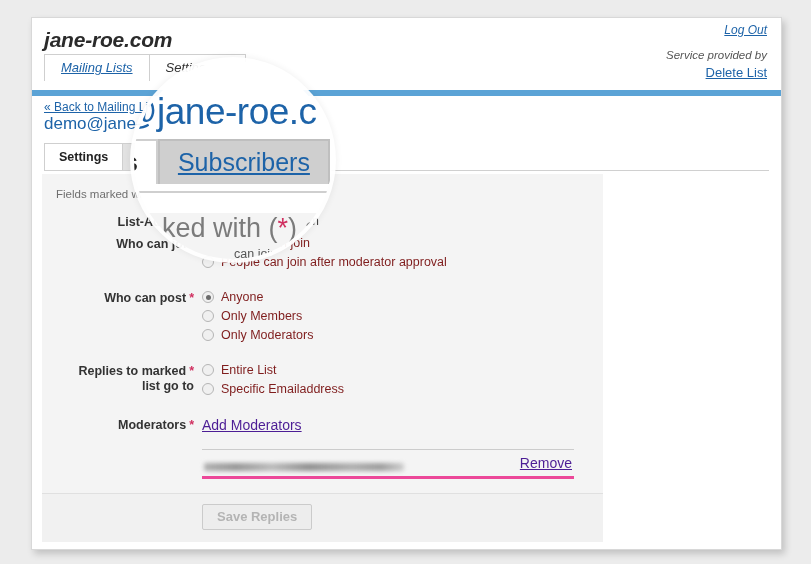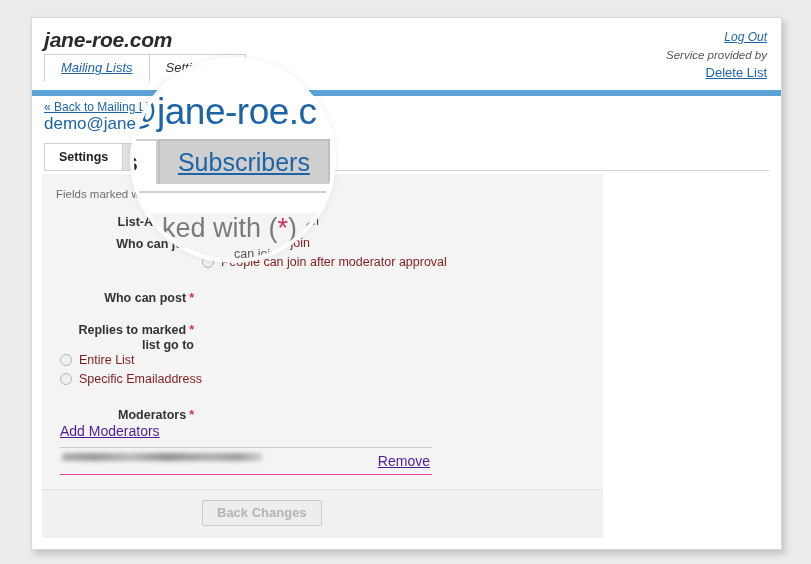--- a/index.html
+++ b/index.html
@@ -45,21 +45,20 @@
     letter-spacing: -0.2px;
   }
   .logout-link {
     position: absolute;
     right: 14px;
     top: 5px;
     font-size: 12px;
     color: #1d63a8;
     text-decoration: underline;
     cursor: pointer;
-    margin-top: 7px;
   }
   .service-by {
     position: absolute;
     right: 14px;
     top: 31px;
     font-size: 11.5px;
     color: #555;
   }
 
   
@@ -191,21 +190,20 @@
     color: #6f6f6f;
     margin: 6px 0 14px 4px;
   }
   .form-row {
     display: flex;
     align-items: flex-start;
     margin-bottom: 6px;
   }
   .form-row.group-gap {
     margin-top: 16px;
-    flex-direction: column;
   }
   .form-label {
     width: 142px;
     min-width: 142px;
     text-align: right;
     font-size: 12.5px;
     font-weight: bold;
     color: #333;
     padding-top: 1px;
     line-height: 15px;
@@ -255,26 +253,26 @@
     background: #6b6b6b;
   }
   .link-blue {
     color: #4c1d95;
     text-decoration: underline;
     font-size: 14px;
     cursor: pointer;
   }
   .moderator-row {
     display: flex;
-    align-items: flex-start;
+    align-items: flex-end;
     justify-content: space-between;
     border-top: 1px solid #cccccc;
-    border-bottom: 1px solid #ec4899;
+    border-bottom: 3px solid #ec4899;
     padding: 5px 2px 5px 2px;
-    margin-top: 8px;
+    margin-top: 16px;
     width: 368px;
   }
   .redacted {
     height: 8px;
     width: 200px;
     background: linear-gradient(90deg,
       rgba(120,120,120,0.55) 0%,
       rgba(120,120,120,0.75) 16%,
       rgba(120,120,120,0.45) 34%,
       rgba(120,120,120,0.8) 52%,
@@ -451,20 +449,34 @@
           <span class="radio"></span>
           <span>People can join after moderator approval</span>
         </div>
       </div>
     </div>
 
     <div class="form-row group-gap">
       <div class="form-label">
         <span>Who can post</span><span class="req-star">*</span>
       </div>
+      <div class="form-field">
+        <div class="radio-opt">
+          <span class="radio checked"></span>
+          <span>Anyone</span>
+        </div>
+        <div class="radio-opt">
+          <span class="radio"></span>
+          <span>Only Members</span>
+        </div>
+        <div class="radio-opt">
+          <span class="radio"></span>
+          <span>Only Moderators</span>
+        </div>
+      </div>
     </div>
 
     <div class="form-row group-gap">
       <div class="form-label">
         <span>Replies to marked</span><span class="req-star">*</span><br>
         <span>list go to</span>
       </div>
       <div class="form-field">
         <div class="radio-opt">
           <span class="radio"></span>
@@ -484,21 +496,21 @@
       <div class="form-field">
         <span class="link-blue">Add Moderators</span>
         <div class="moderator-row">
           <span class="redacted"></span>
           <span class="link-blue">Remove</span>
         </div>
       </div>
     </div>
 
     <div class="panel-footer">
-      <button class="save-btn">Back Changes</button>
+      <button class="save-btn">Save Replies</button>
     </div>
   </div>
 
   <div class="lens">
     <div class="lens-inner">
       <div class="lens-email">@jane-roe.c</div>
       <div class="lens-tabs">
         <div class="lens-tab active">s</div>
         <div class="lens-tab">Subscribers</div>
       </div>

